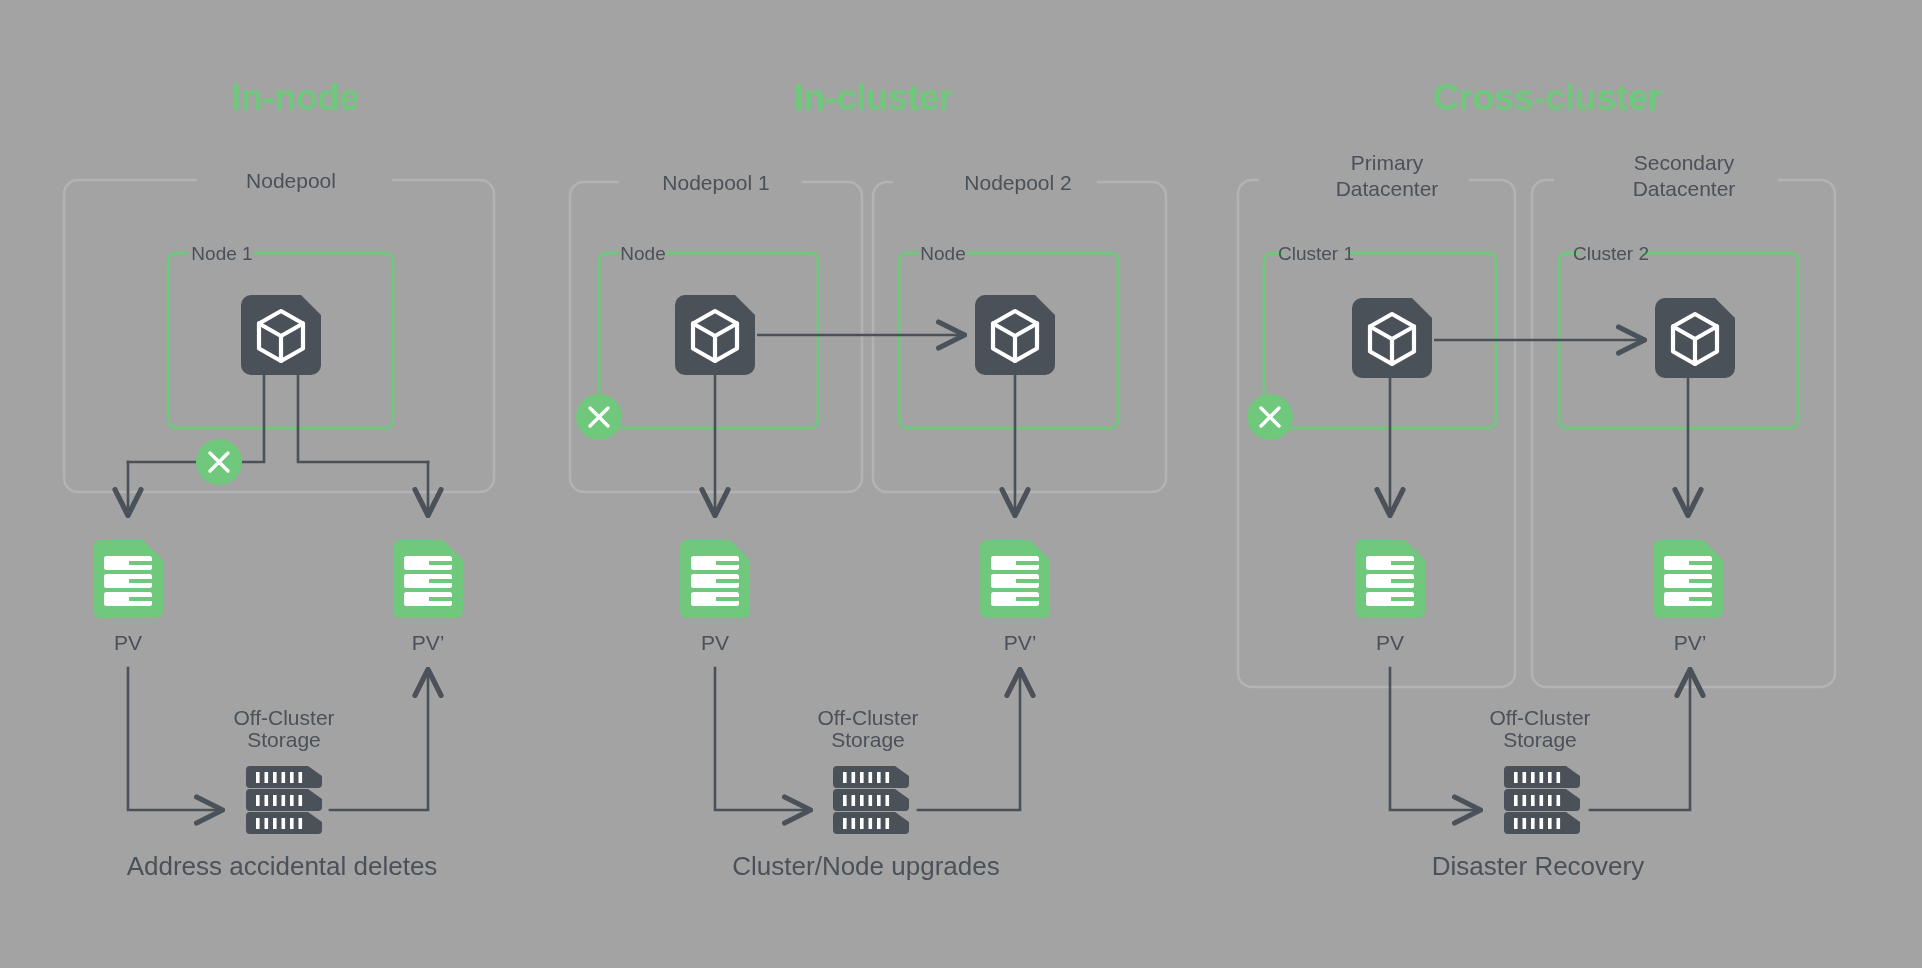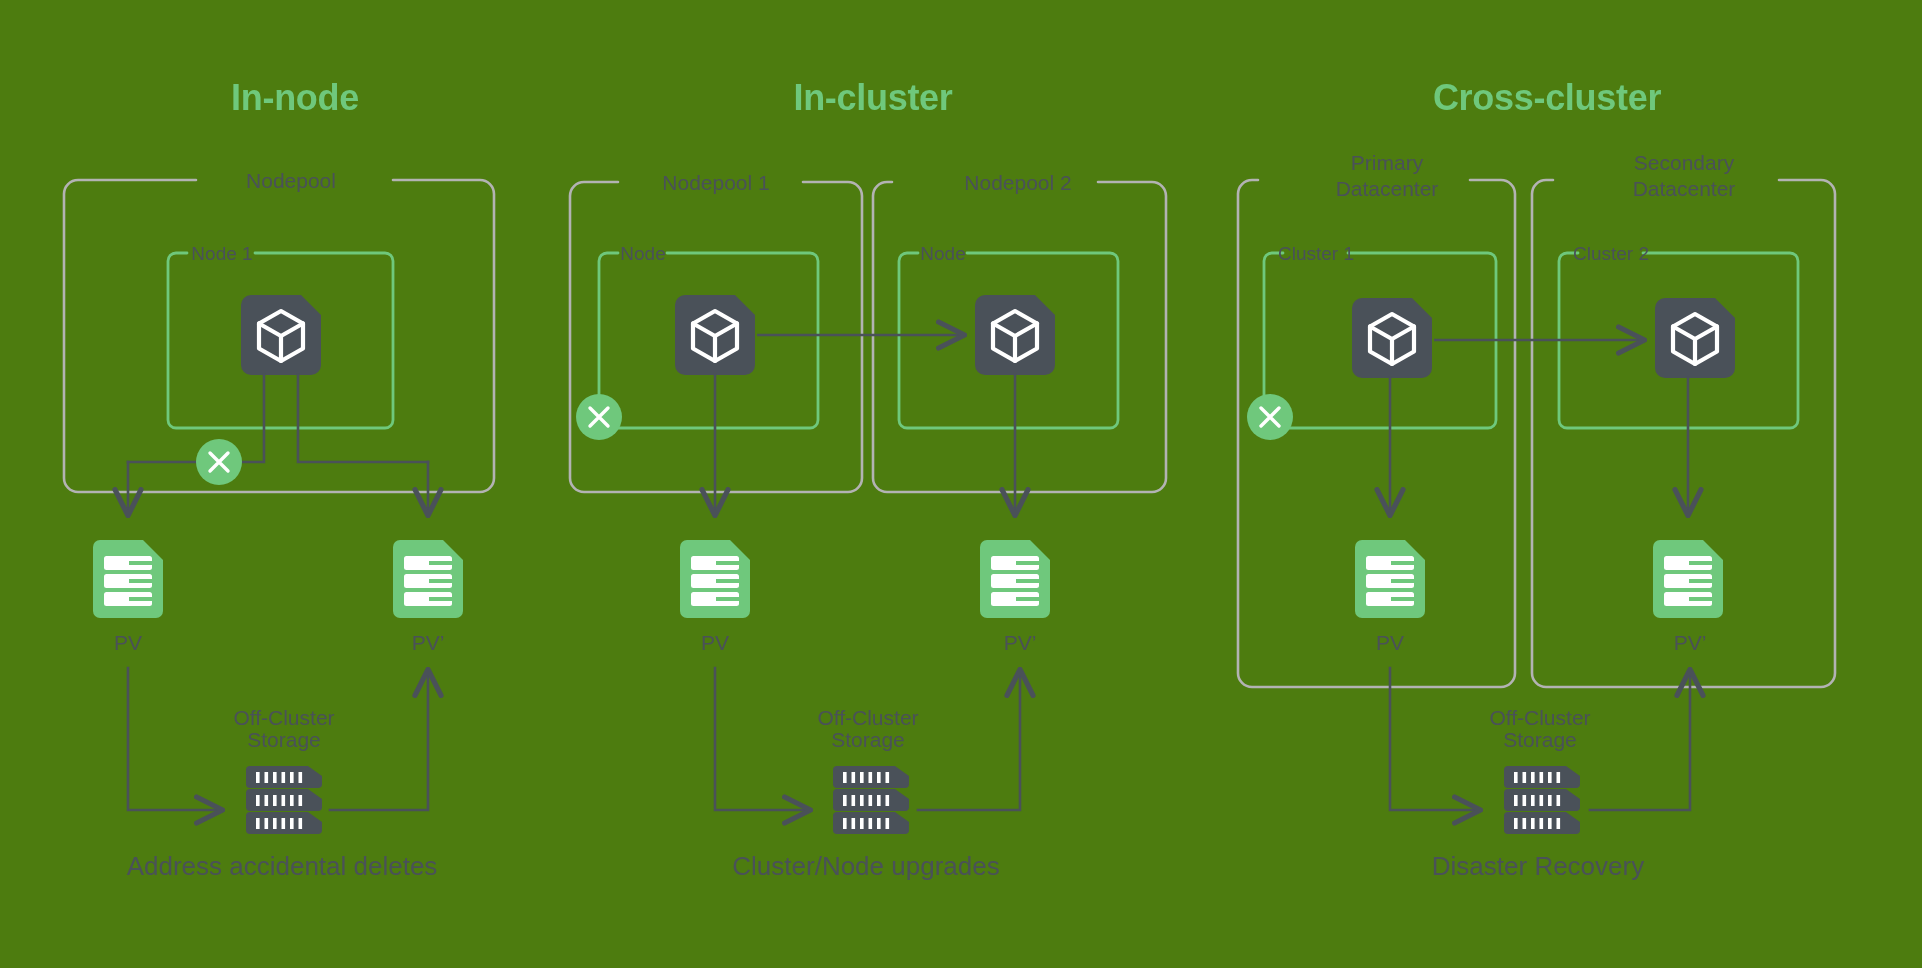--- a/index.html
+++ b/index.html
@@ -10,21 +10,21 @@
   body {
     width: 1922px;
     height: 968px;
     font-family: "Liberation Sans", sans-serif;
     overflow: hidden;
   }
   #root {
     position: relative;
     width: 1922px;
     height: 968px;
-    background: #4d7c0f;
+    background: #a3a3a3;
   }
   svg.diagram {
     position: absolute;
     top: 0;
     left: 0;
     width: 1922px;
     height: 968px;
   }
   .panel-title {
     font-family: "Liberation Sans", sans-serif;

